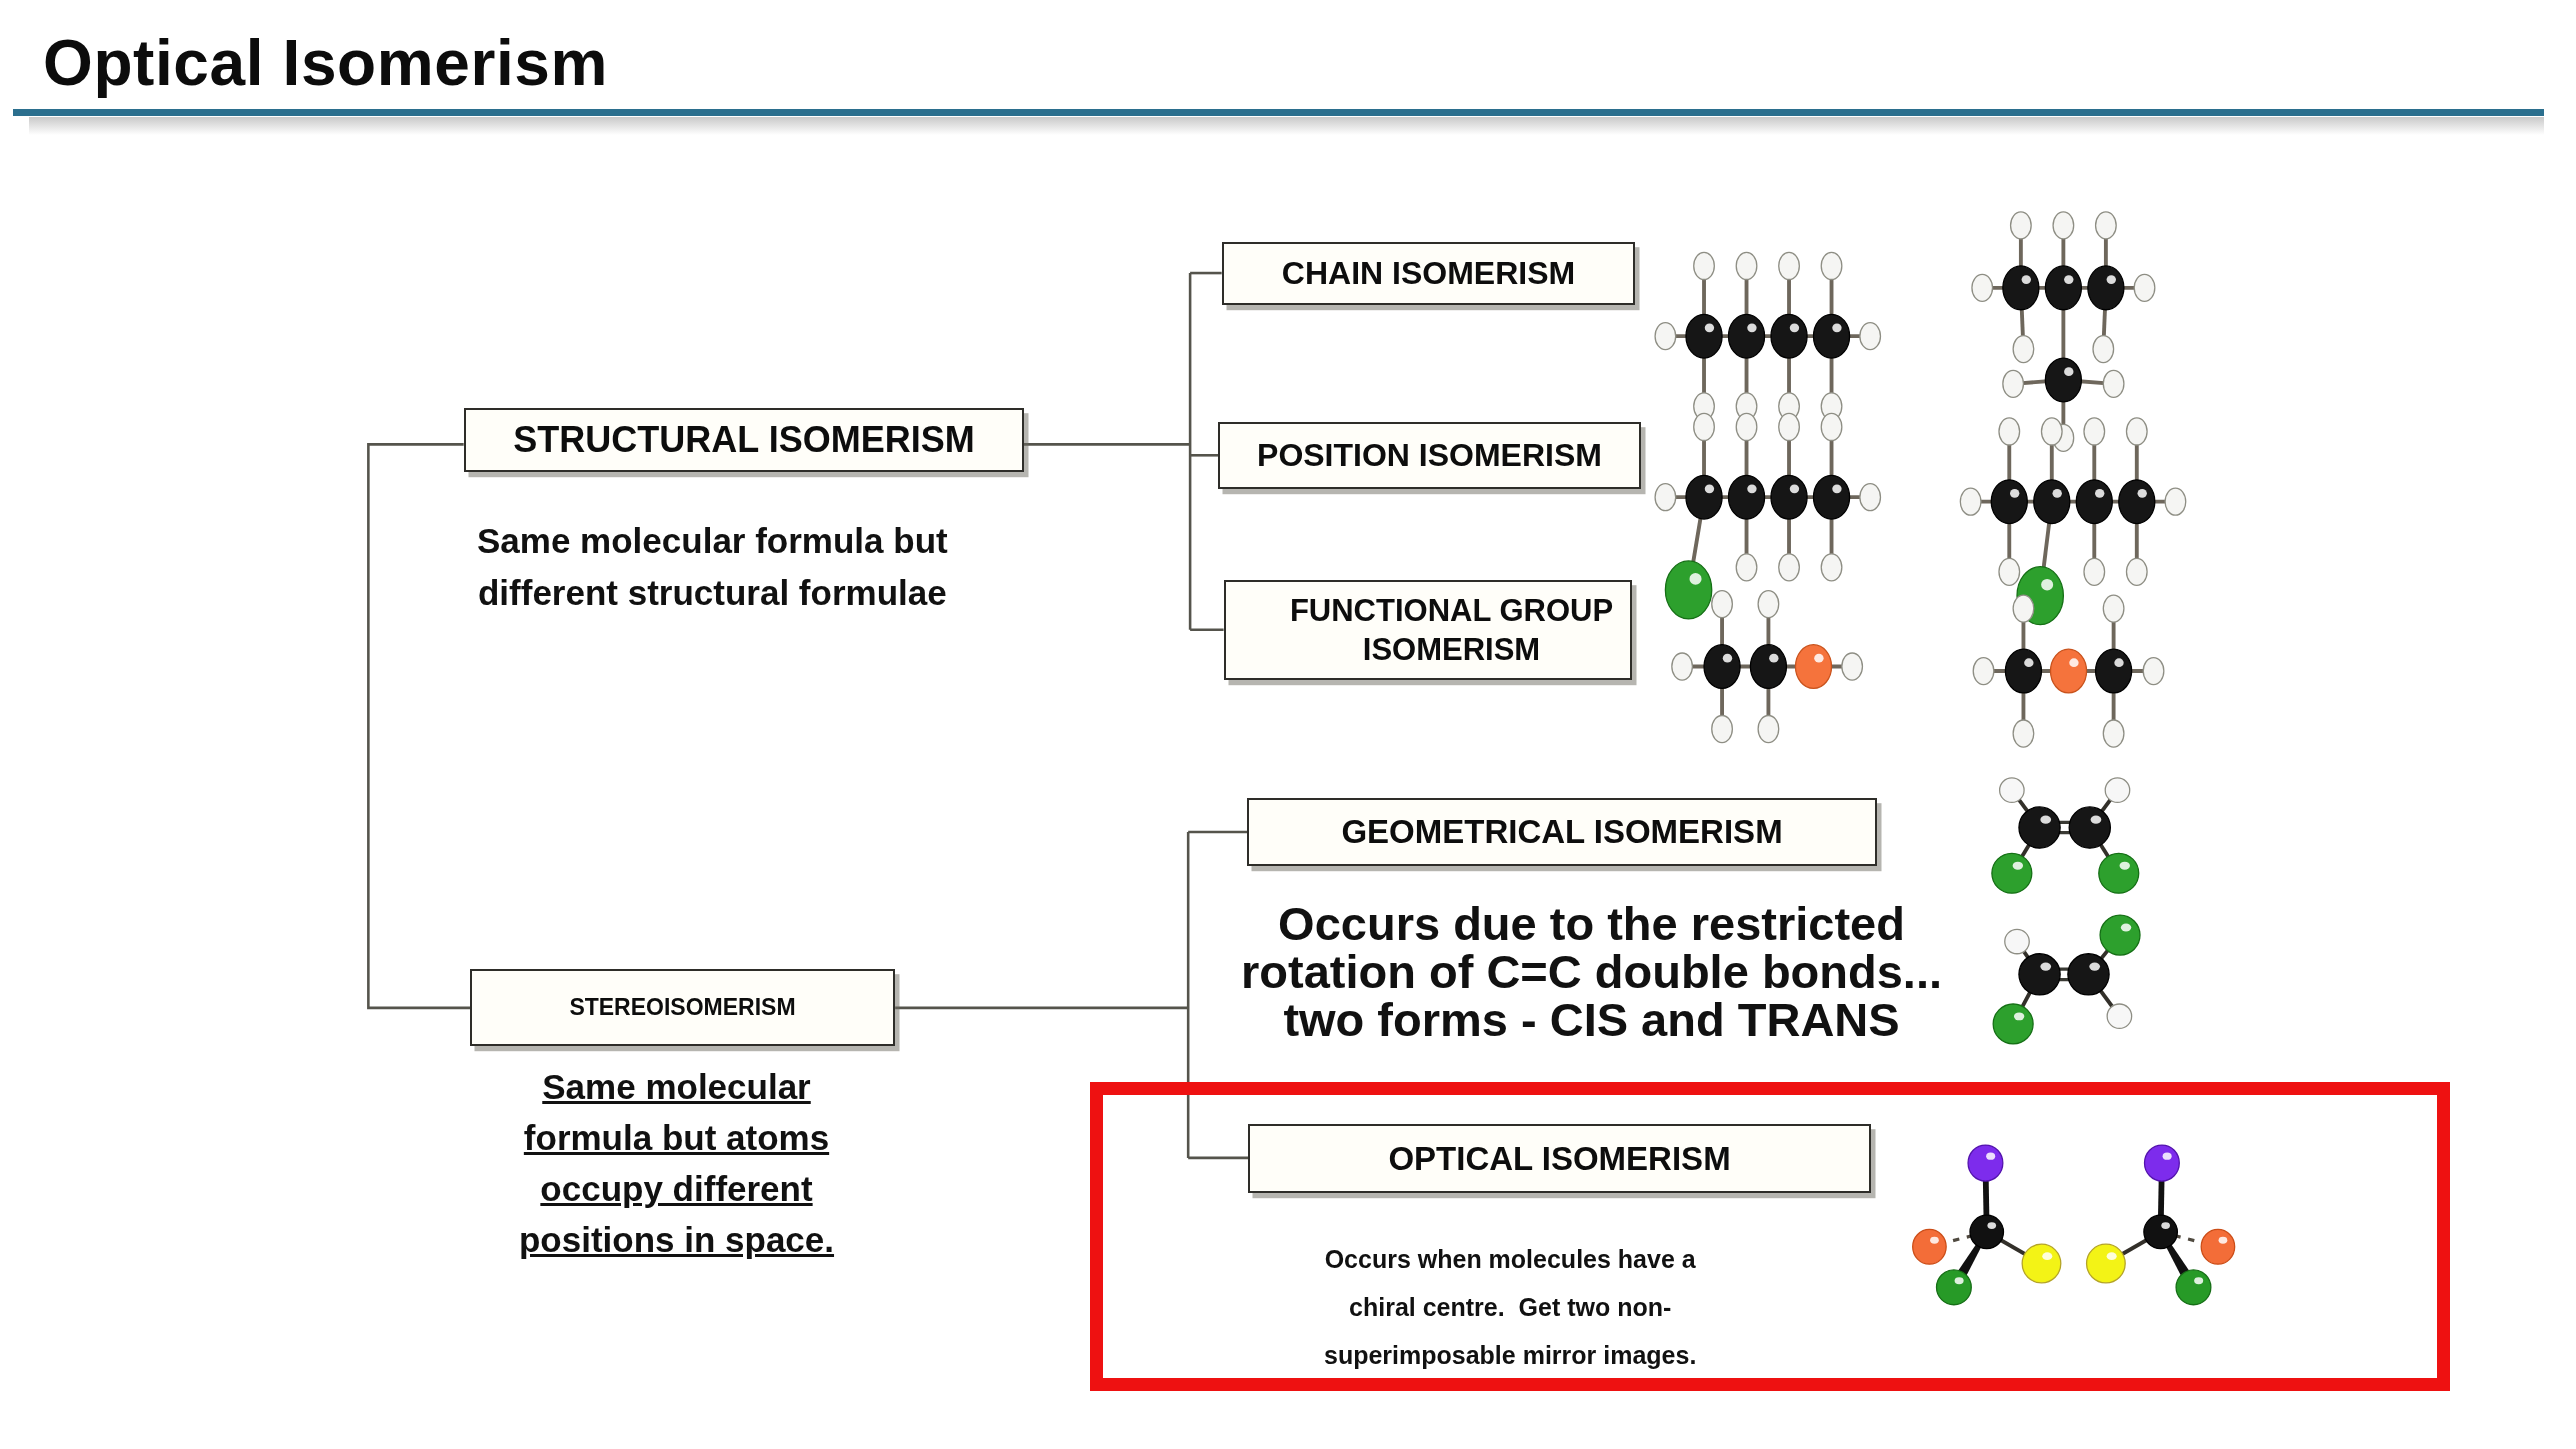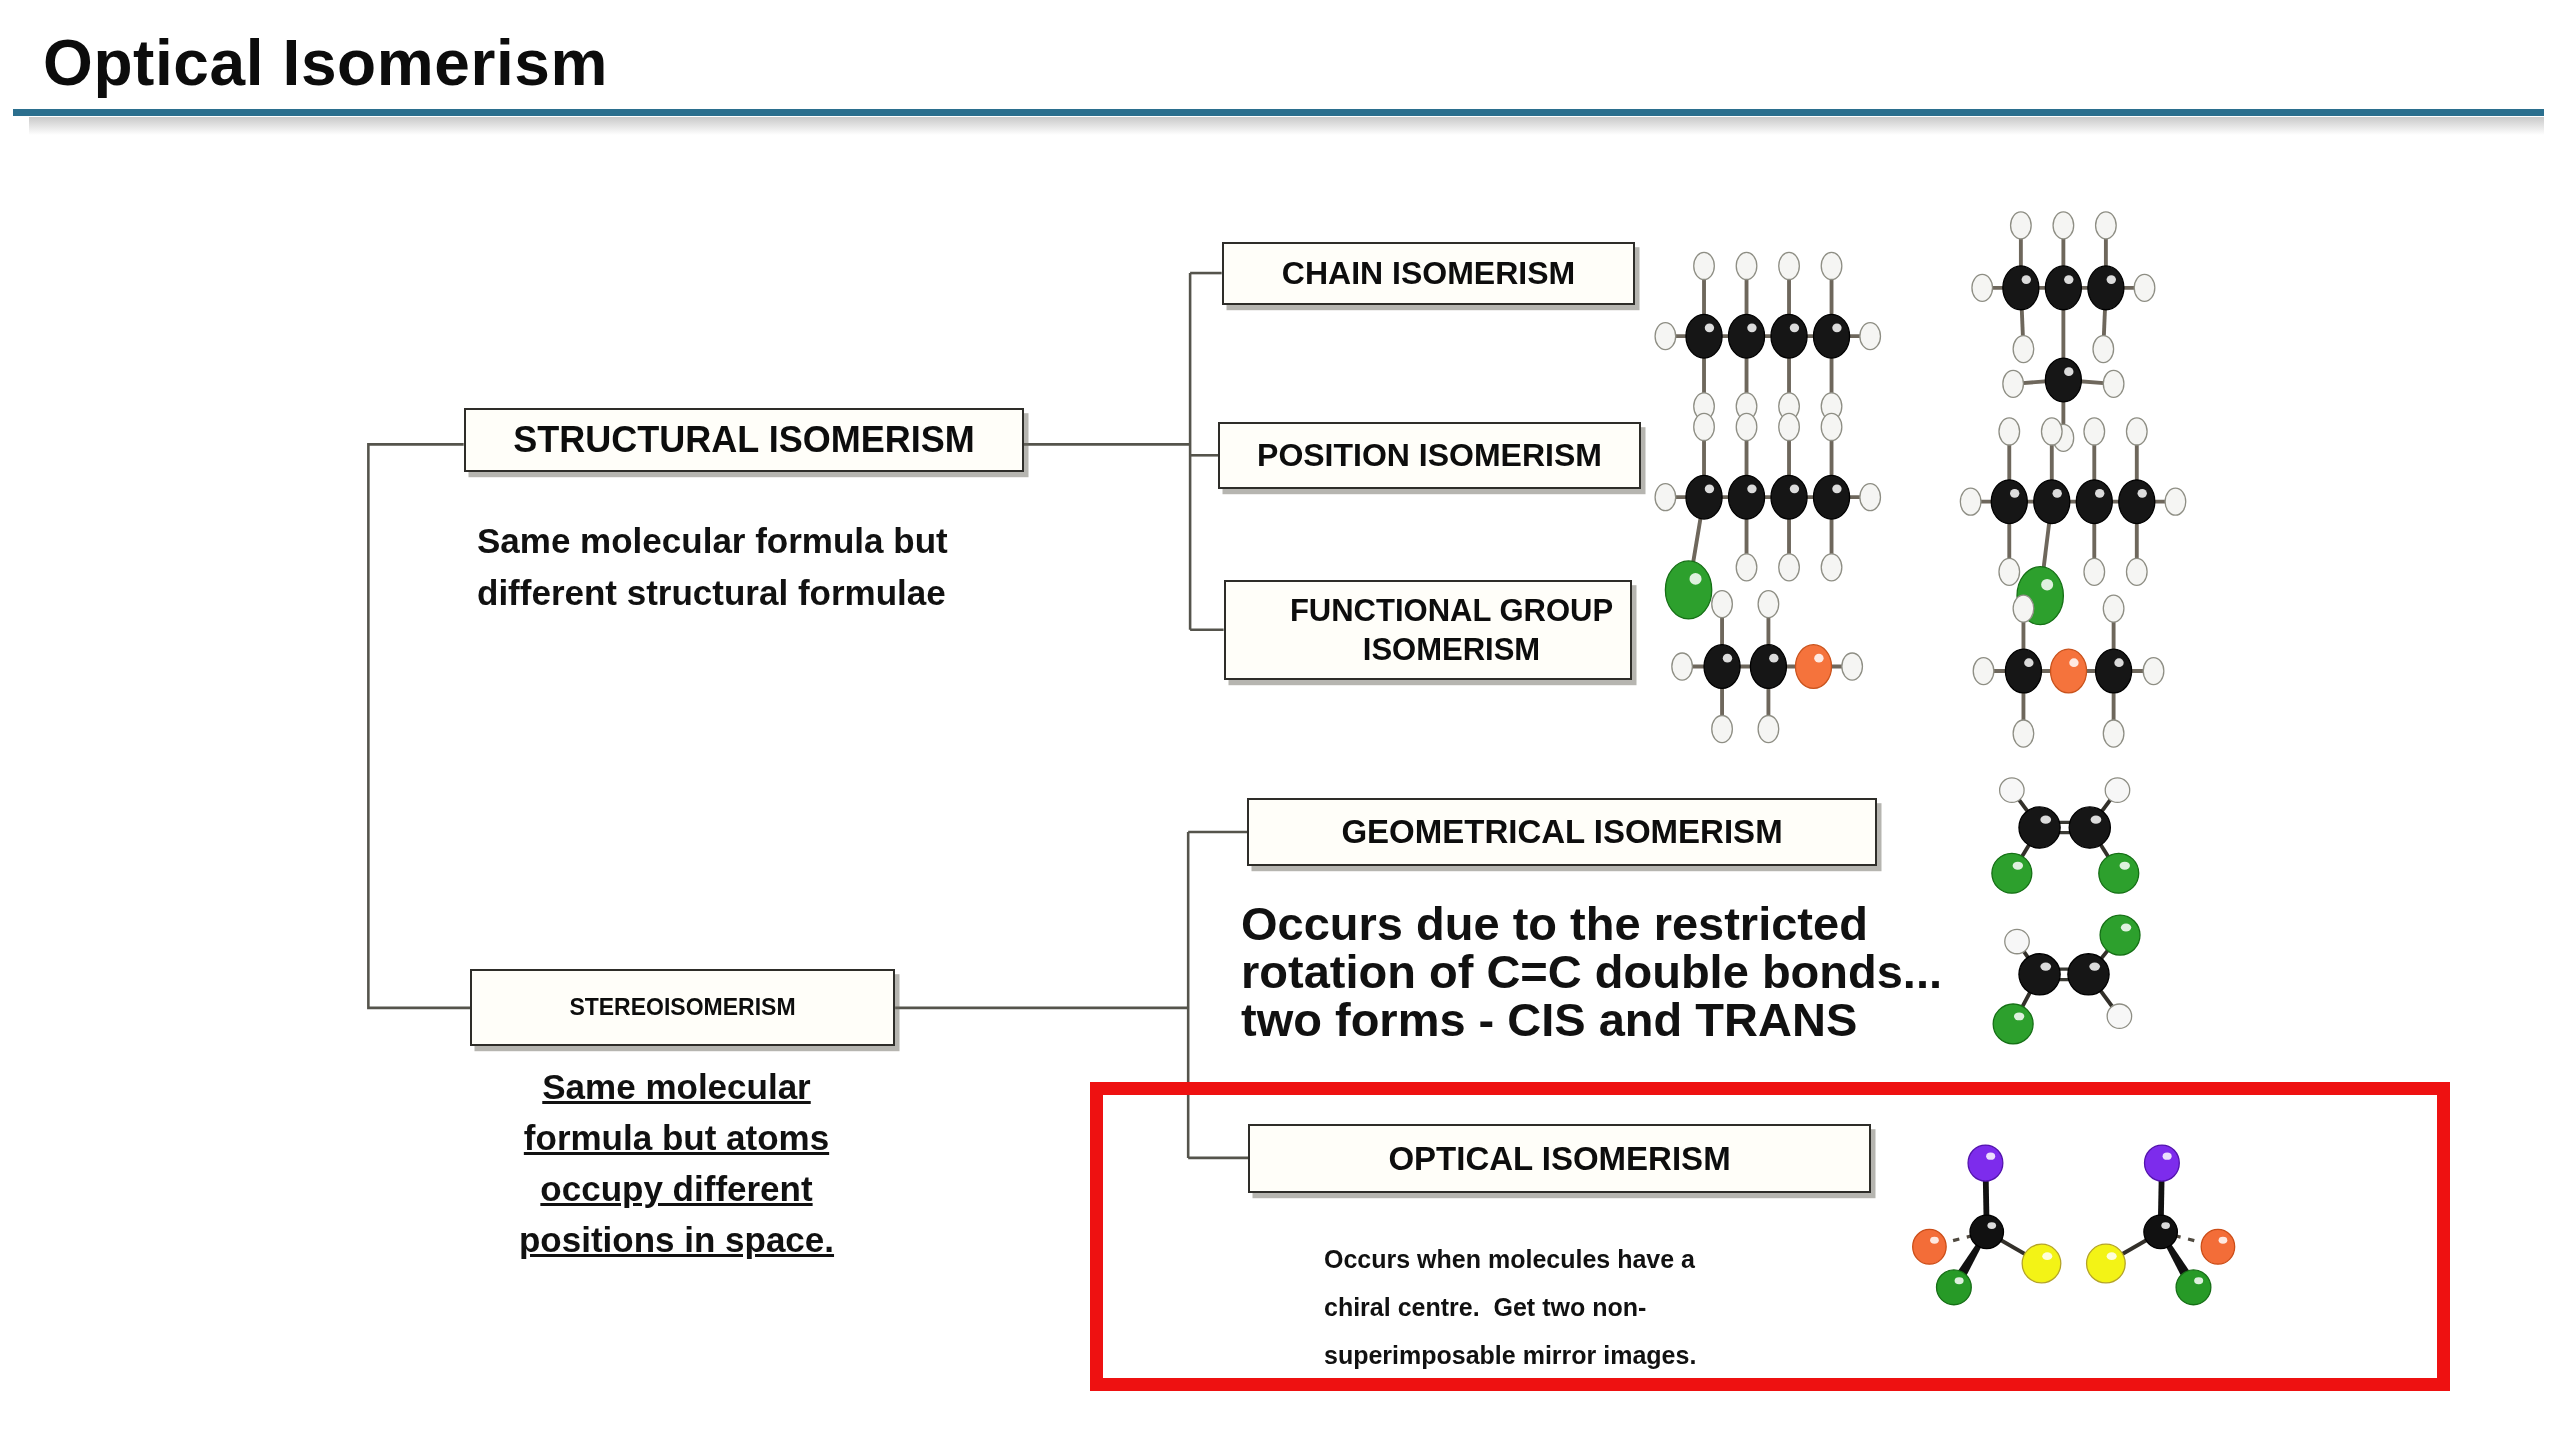--- a/index.html
+++ b/index.html
@@ -7,21 +7,21 @@
   #slide{position:relative;width:2576px;height:1449px;background:#ffffff;}
   #page-title{position:absolute;left:43px;top:26px;font-size:64px;font-weight:bold;color:#0c0c0c;letter-spacing:0.6px;}
   #title-rule{position:absolute;left:13px;top:109px;width:2531px;height:7px;background:#2b6f8e;}
   #title-rule-shadow{position:absolute;left:29px;top:117px;width:2515px;height:18px;
      background:linear-gradient(#c9c9c9,rgba(255,255,255,0));}
   svg.layer{position:absolute;left:0;top:0;}
   .flowbox{position:absolute;background:#fffef9;border:2.6px solid #2e2d29;
      box-shadow:4.5px 5.2px 0 rgba(110,108,98,0.5);display:flex;align-items:center;justify-content:center;
      text-align:center;color:#0d0d0d;font-weight:bold;box-sizing:border-box;}
   .caption{position:absolute;color:#111111;font-weight:bold;}
-  .caption-line{white-space:pre;}
+  .caption-line{white-space:pre;text-align:center;}
   #red-highlight{position:absolute;left:1090px;top:1082px;width:1360px;height:309px;
      border:13.5px solid #ee1111;box-sizing:border-box;background:transparent;}
   .lbl-line{display:block;}
 </style>
 </head>
 <body>
 
 <div id="slide">
 
   <svg class="layer" width="2576" height="1449" viewBox="0 0 4000 2250">

